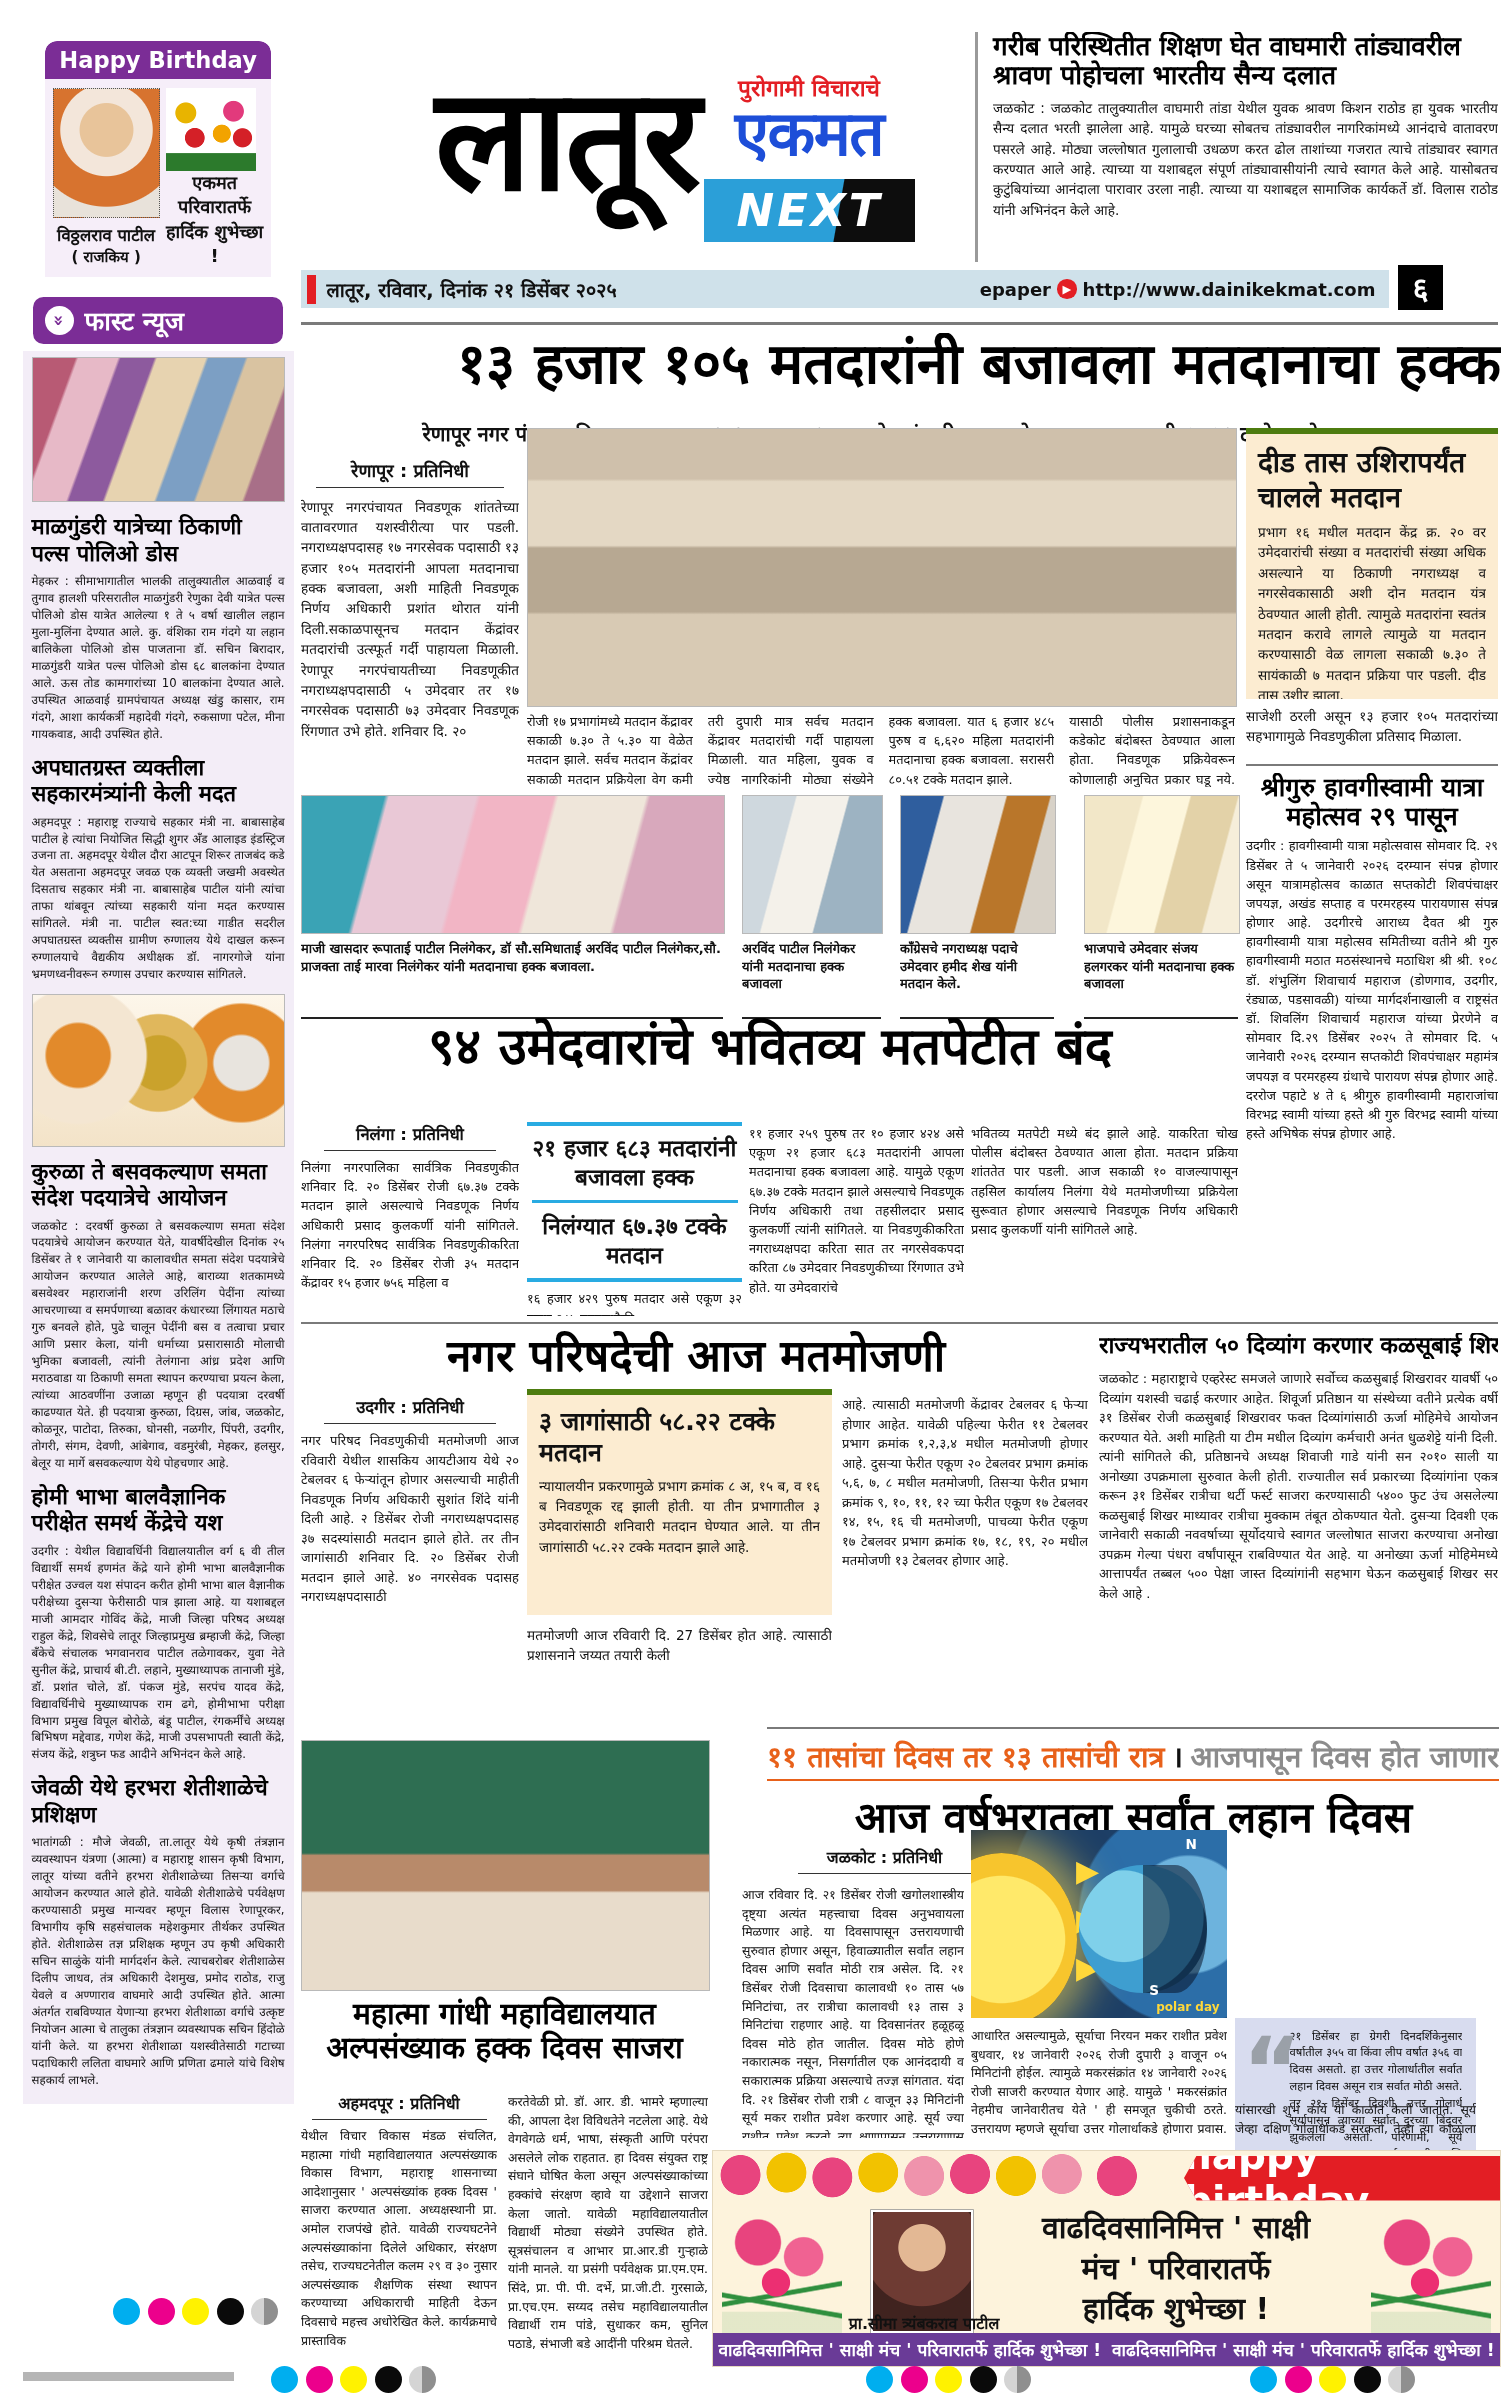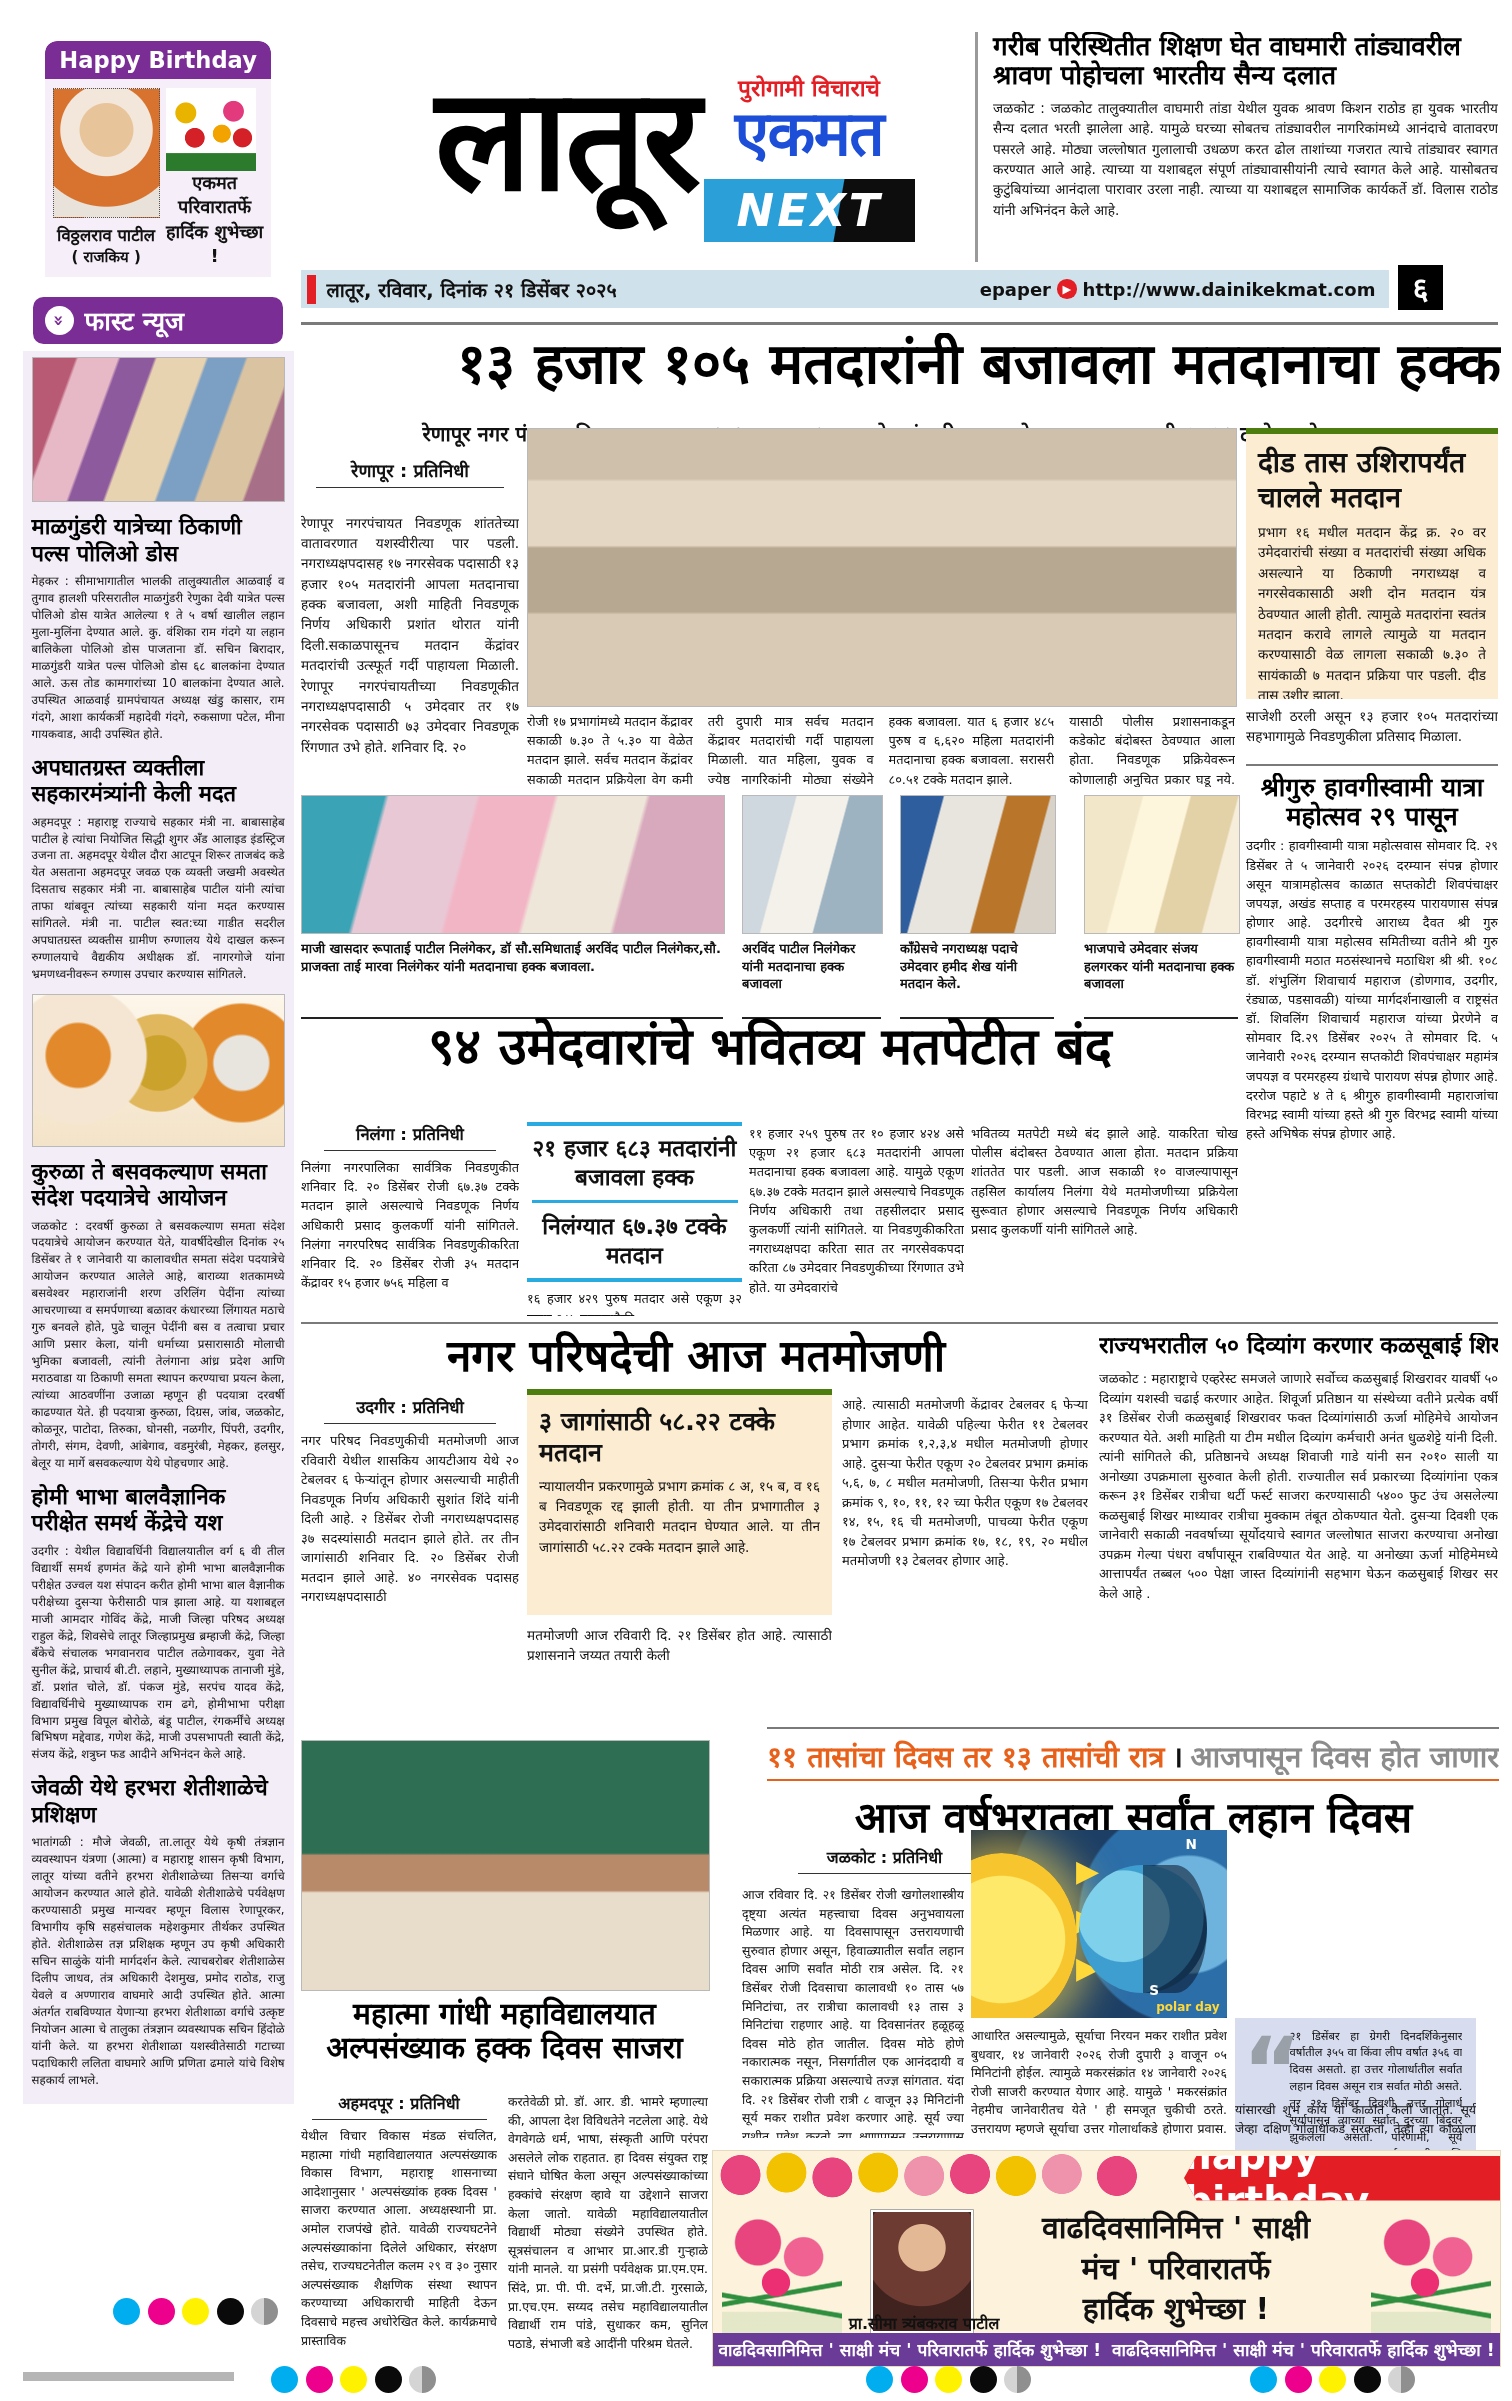--- a/index.html
+++ b/index.html
@@ -205,21 +205,21 @@
       <span style="font-size:18px;">http://www.dainikekmat.com</span>
     </span>
   </div>
   <div class="abs pageno">६</div>
   <div class="abs rule" style="left:301px;top:322px;width:1197px;height:3px;"></div>
 
   <div class="abs hl" style="left:307px;top:333px;width:1194px;font-size:56px;white-space:nowrap;overflow:hidden;text-align:right;">१३ हजार १०५ मतदारांनी बजावला मतदानाचा हक्क</div>
   <div class="abs" style="left:301px;top:419px;width:1197px;text-align:center;font-weight:800;font-size:20.3px;white-space:nowrap;overflow:hidden;">रेणापूर नगर पंचायत निवडणूक ■ नगराध्यक्ष पदासह १७ नगरसेवकांसाठी पार पडले मतदान ■ सरासरी ८०.५१ टक्के झाले मतदान</div>
 
   <div class="abs" style="left:301px;top:458px;width:218px;height:330px;overflow:hidden;">
-    <div class="bl" style="font-size:18px;margin:0 15px 25px 15px;">रेणापूर : प्रतिनिधी</div>
+    <div class="bl" style="font-size:18px;margin:0 15px 9px 15px;">रेणापूर : प्रतिनिधी</div>
     <div class="jtext" style="font-size:13.6px;">रेणापूर नगरपंचायत निवडणूक शांततेच्या वातावरणात यशस्वीरीत्या पार पडली. नगराध्यक्षपदासह १७ नगरसेवक पदासाठी १३ हजार १०५ मतदारांनी आपला मतदानाचा हक्क बजावला, अशी माहिती निवडणूक निर्णय अधिकारी प्रशांत थोरात यांनी दिली.सकाळपासूनच मतदान केंद्रांवर मतदारांची उत्स्फूर्त गर्दी पाहायला मिळाली. रेणापूर नगरपंचायतीच्या निवडणूकीत नगराध्यक्षपदासाठी ५ उमेदवार तर १७ नगरसेवक पदासाठी ७३ उमेदवार निवडणूक रिंगणात उभे होते. शनिवार दि. २०</div>
   </div>
   <div class="abs photo crowd" style="left:527px;top:428px;width:708px;height:277px;"></div>
 
   <div class="abs" style="left:527px;top:712px;width:708px;height:75px;display:flex;gap:15px;overflow:hidden;">
     <div class="jtext" style="width:166px;font-size:12.8px;">रोजी १७ प्रभागांमध्ये मतदान केंद्रावर सकाळी ७.३० ते ५.३० या वेळेत मतदान झाले. सर्वच मतदान केंद्रांवर सकाळी मतदान प्रक्रियेला वेग कमी असला</div>
     <div class="jtext" style="width:166px;font-size:12.8px;">तरी दुपारी मात्र सर्वच मतदान केंद्रावर मतदारांची गर्दी पाहायला मिळाली. यात महिला, युवक व ज्येष्ठ नागरिकांनी मोठ्या संख्येने मतदान केले. १६ हजार ४०५ पैकी १३ हजार १०५ मतदारांनी मतदानाचा</div>
     <div class="jtext" style="width:166px;font-size:12.8px;">हक्क बजावला. यात ६ हजार ४८५ पुरुष व ६,६२० महिला मतदारांनी मतदानाचा हक्क बजावला. सरासरी ८०.५१ टक्के मतदान झाले.</div>
     <div class="jtext" style="width:166px;font-size:12.8px;">यासाठी पोलीस प्रशासनाकडून कडेकोट बंदोबस्त ठेवण्यात आला होता. निवडणूक प्रक्रियेवरून कोणालाही अनुचित प्रकार घडू नये. एकूणच रेणापूर नगरपंचायत निवडणूक लोकशाही मूल्यांन</div>
   </div>
@@ -265,21 +265,21 @@
   <div class="abs hl" style="left:346px;top:1331px;width:700px;font-size:44px;text-align:center;white-space:nowrap;overflow:hidden;">नगर परिषदेची आज मतमोजणी</div>
 
   <div class="abs" style="left:301px;top:1395px;width:218px;height:330px;overflow:hidden;">
     <div class="bl" style="font-size:16.6px;margin:0 22.6px 7.5px 22.6px;">उदगीर : प्रतिनिधी</div>
     <div class="jtext" style="font-size:13px;">नगर परिषद निवडणुकीची मतमोजणी आज रविवारी येथील शासकिय आयटीआय येथे २० टेबलवर ६ फेऱ्यांतून होणार असल्याची माहीती निवडणूक निर्णय अधिकारी सुशांत शिंदे यांनी दिली आहे. २ डिसेंबर रोजी नगराध्यक्षपदासह ३७ सदस्यांसाठी मतदान झाले होते. तर तीन जागांसाठी शनिवार दि. २० डिसेंबर रोजी मतदान झाले आहे. ४० नगरसेवक पदासह नगराध्यक्षपदासाठी</div>
   </div>
   <div class="abs creambox" style="left:527px;top:1389px;width:305px;height:226px;box-sizing:border-box;">
     <h3 style="font-size:25px;">३ जागांसाठी ५८.२२ टक्के मतदान</h3>
     <div class="jtext" style="font-size:13.6px;">न्यायालयीन प्रकरणामुळे प्रभाग क्रमांक ८ अ, १५ ब, व १६ ब निवडणूक रद्द झाली होती. या तीन प्रभागातील ३ उमेदवारांसाठी शनिवारी मतदान घेण्यात आले. या तीन जागांसाठी ५८.२२ टक्के मतदान झाले आहे.</div>
   </div>
-  <div class="abs jtext" style="left:527px;top:1625px;width:305px;height:98px;font-size:13.6px;">मतमोजणी आज रविवारी दि. २१ डिसेंबर होत आहे. त्यासाठी प्रशासनाने जय्यत तयारी केली</div>
+  <div class="abs jtext" style="left:527px;top:1625px;width:305px;height:98px;font-size:13.6px;">मतमोजणी आज रविवारी दि. 27 डिसेंबर होत आहे. त्यासाठी प्रशासनाने जय्यत तयारी केली</div>
   <div class="abs jtext" style="left:842px;top:1395px;width:246px;height:328px;font-size:13px;">आहे. त्यासाठी मतमोजणी केंद्रावर टेबलवर ६ फेऱ्या होणार आहेत. यावेळी पहिल्या फेरीत ११ टेबलवर प्रभाग क्रमांक १,२,३,४ मधील मतमोजणी होणार आहे. दुसऱ्या फेरीत एकूण २० टेबलवर प्रभाग क्रमांक ५,६, ७, ८ मधील मतमोजणी, तिसऱ्या फेरीत प्रभाग क्रमांक ९, १०, ११, १२ च्या फेरीत एकूण १७ टेबलवर १४, १५, १६ ची मतमोजणी, पाचव्या फेरीत एकूण १७ टेबलवर प्रभाग क्रमांक १७, १८, १९, २० मधील मतमोजणी १३ टेबलवर होणार आहे.</div>
 
   <div class="abs hl" style="left:1099px;top:1333px;width:399px;font-size:23px;white-space:nowrap;overflow:hidden;">राज्यभरातील ५० दिव्यांग करणार कळसूबाई शिखर सर</div>
   <div class="abs jtext" style="left:1099px;top:1369px;width:399px;height:354px;font-size:13px;">जळकोट : महाराष्ट्राचे एव्हरेस्ट समजले जाणारे सर्वोच्च कळसुबाई शिखरावर यावर्षी ५० दिव्यांग यशस्वी चढाई करणार आहेत. शिवूर्जा प्रतिष्ठान या संस्थेच्या वतीने प्रत्येक वर्षी ३१ डिसेंबर रोजी कळसुबाई शिखरावर फक्त दिव्यांगांसाठी ऊर्जा मोहिमेचे आयोजन करण्यात येते. अशी माहिती या टीम मधील दिव्यांग कर्मचारी अनंत धुळशेट्टे यांनी दिली. त्यांनी सांगितले की, प्रतिष्ठानचे अध्यक्ष शिवाजी गाडे यांनी सन २०१० साली या अनोख्या उपक्रमाला सुरुवात केली होती. राज्यातील सर्व प्रकारच्या दिव्यांगांना एकत्र करून ३१ डिसेंबर रात्रीचा थर्टी फर्स्ट साजरा करण्यासाठी ५४०० फुट उंच असलेल्या कळसुबाई शिखर माथ्यावर रात्रीचा मुक्काम तंबूत ठोकण्यात येतो. दुसऱ्या दिवशी एक जानेवारी सकाळी नववर्षाच्या सूर्योदयाचे स्वागत जल्लोषात साजरा करण्याचा अनोखा उपक्रम गेल्या पंधरा वर्षांपासून राबविण्यात येत आहे. या अनोख्या ऊर्जा मोहिमेमध्ये आत्तापर्यंत तब्बल ५०० पेक्षा जास्त दिव्यांगांनी सहभाग घेऊन कळसुबाई शिखर सर केले आहे .</div>
 
   <div class="abs rule" style="left:767px;top:1727px;width:732px;height:2.3px;"></div>
 
   <div class="abs" style="left:767px;top:1736px;width:732px;white-space:nowrap;overflow:hidden;">
     <span class="strap-a">११ तासांचा दिवस तर १३ तासांची रात्र</span><span class="strap-sep">।</span><span class="strap-b">आजपासून दिवस होत जाणार मोठे</span>
   </div>

